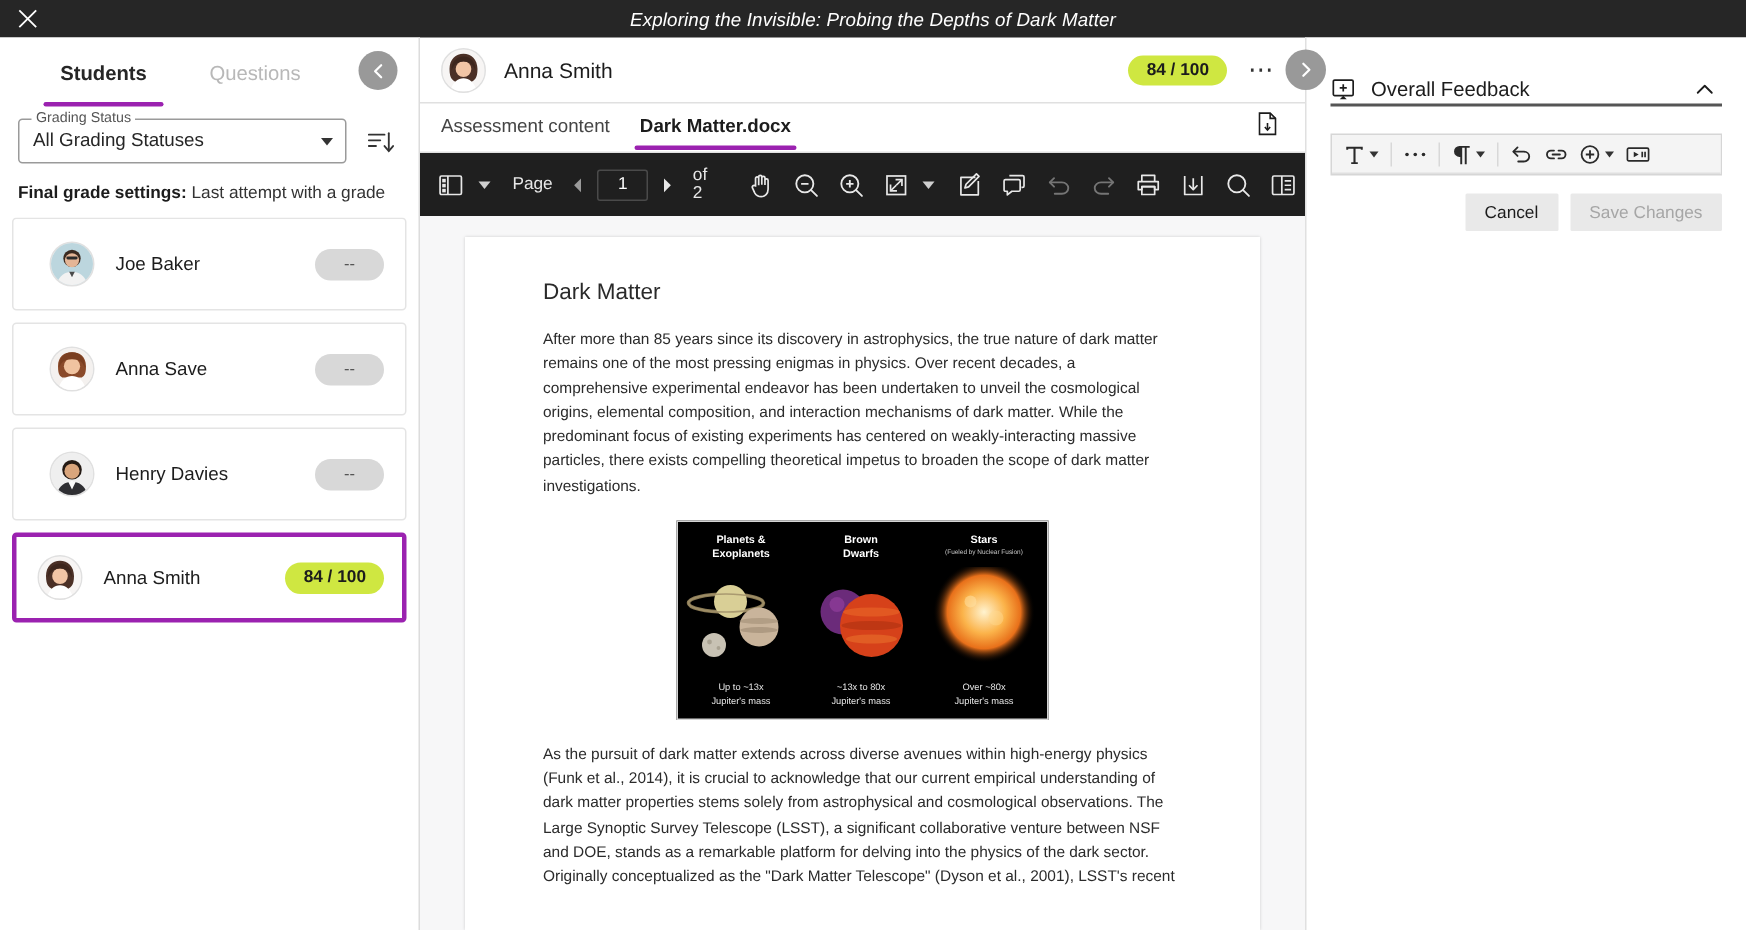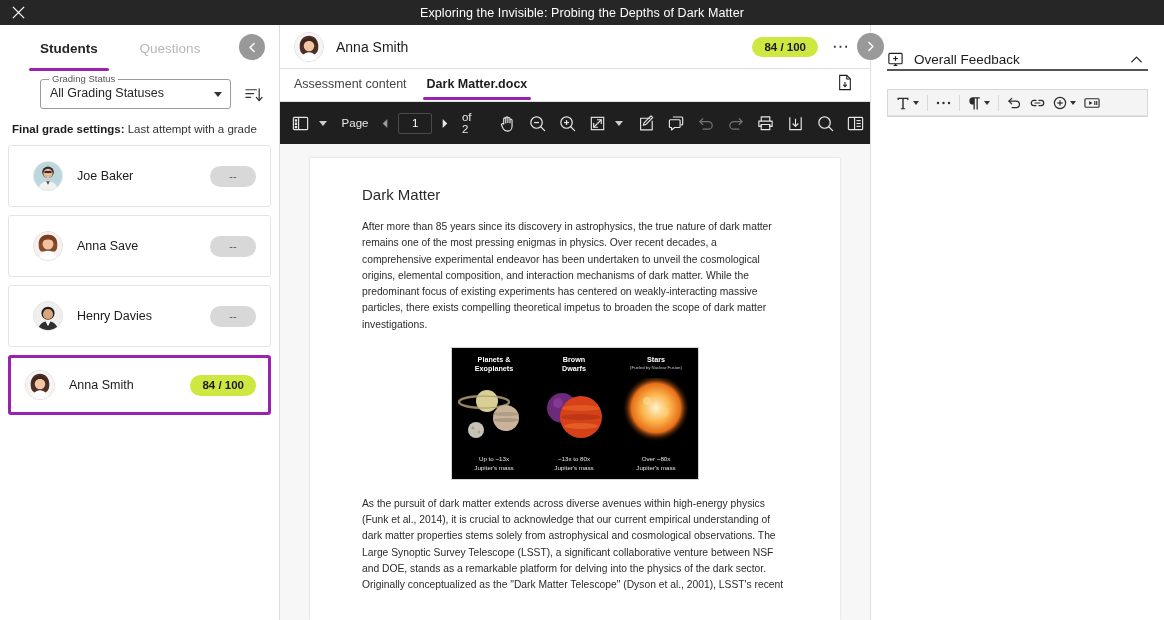--- a/index.html
+++ b/index.html
@@ -7,21 +7,21 @@
     width: 1164px; height: 620px;
     font-family: "Liberation Sans", sans-serif;
     background: #ffffff;
     overflow: hidden;
   }
   .app { position: relative; width: 1164px; height: 620px; display: flex; flex-direction: column; }
 
   
   .topbar {
     height: 25px; background: #262626; color: #ffffff;
-    display: flex; align-items: center; position: relative; flex: 0 0 25px;
+    display: flex; align-items: center; position: relative; flex: 0 0 25px; font-style: italic;
   }
   .topbar-close {
     width: 26px; height: 25px; margin-left: 5px;
     display: flex; align-items: center; justify-content: center;
     cursor: pointer;
   }
   .topbar-title {
     position: absolute; left: 0; right: 0; text-align: center;
     font-size: 12.5px; letter-spacing: .1px; pointer-events: none;
   }
@@ -44,21 +44,21 @@
   .ltab.questions { width: 108px; color: #b8b8b8; font-weight: normal; }
   .ltab.active::after {
     content: ""; position: absolute; left: 7px; right: 7px; bottom: -5px;
     height: 3px; background: #9b22b0; border-radius: 2px;
   }
   .collapse-btn {
     position: absolute; right: 14px; top: 9px;
     width: 26px; height: 26px; border-radius: 50%; background: #999;
     display: flex; align-items: center; justify-content: center; cursor: pointer;
   }
-  .filter-row { display: flex; align-items: flex-start; padding: 10px 12px 6px 12px; gap: 8px; margin-left: 28px; }
+  .filter-row { display: flex; align-items: flex-start; padding: 10px 12px 6px 12px; gap: 8px; }
   .select-wrap {
     position: relative; flex: 1 1 auto; height: 30px;
     border: 1px solid #9a9a9a; border-radius: 3px; background: #fff;
   }
   .select-legend {
     position: absolute; top: -7px; left: 8px; background: #fff; padding: 0 3px;
     font-size: 9.5px; color: #555;
   }
   .select-value {
     padding: 6px 22px 0 9px; font-size: 12.5px; color: #262626;
@@ -618,16 +618,20 @@
             <svg width="16" height="12" viewBox="0 0 17 12" fill="none" stroke="#2a2a2a" stroke-width="1.2">
               <rect x="1" y="1.5" width="15" height="9" rx="1"></rect>
               <polygon points="5.5,4 9,6 5.5,8" fill="#2a2a2a" stroke="none"></polygon>
               <line x1="11.5" y1="4" x2="11.5" y2="8"></line>
                 <line x1="13.5" y1="4" x2="13.5" y2="8"></line>
             </svg>
           </div>
         </div>
       </div>
 
+      <div class="fb-actions">
+        <button class="btn">Cancel</button>
+        <button class="btn disabled">Save Changes</button>
+      </div>
     </div>
 
   </div>
 </div>
 
 </body></html>

